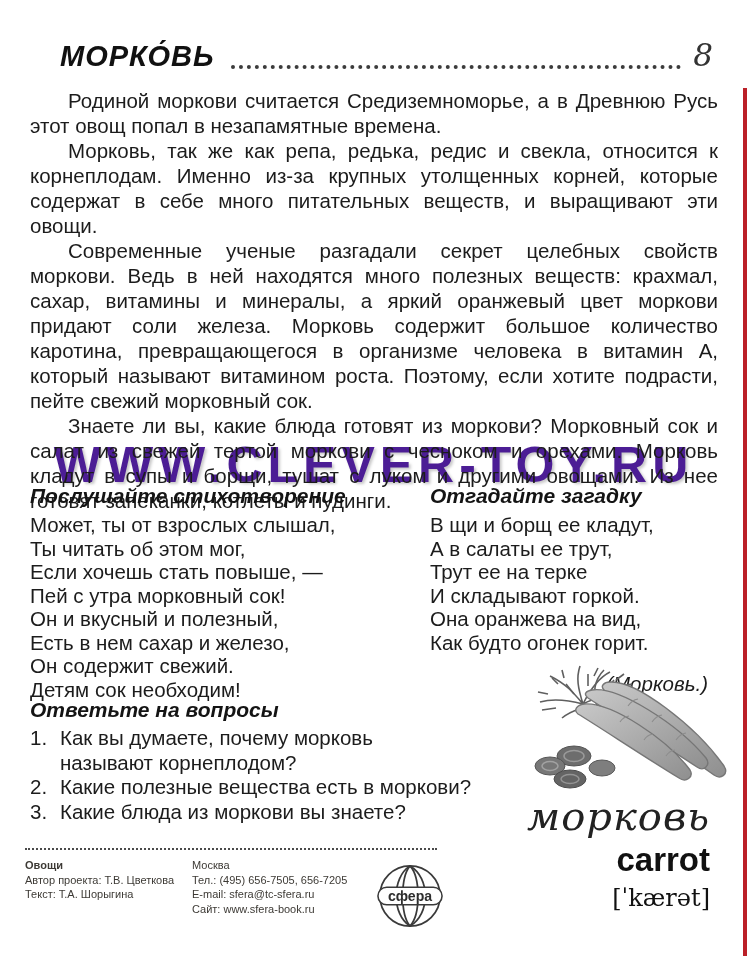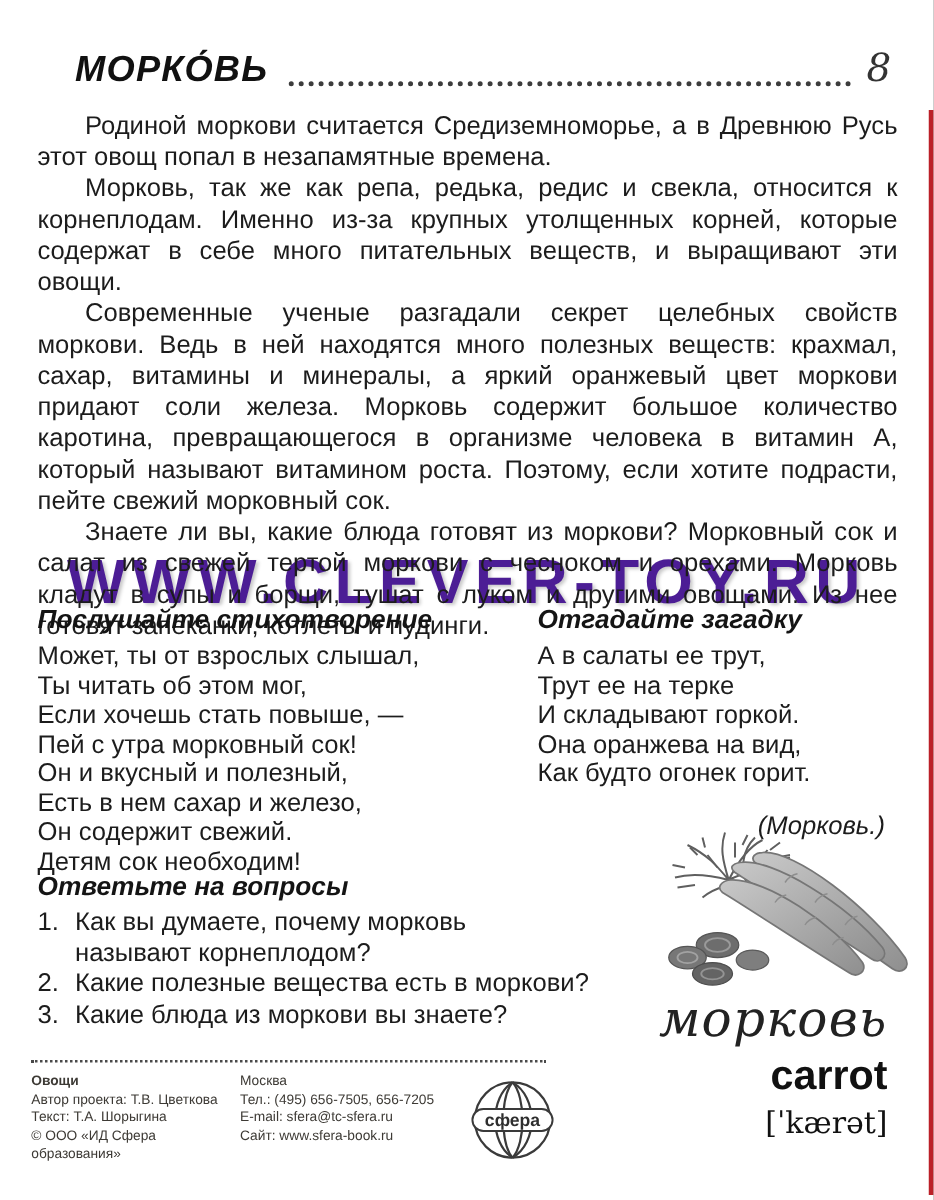--- a/index.html
+++ b/index.html
@@ -137,20 +137,21 @@
       <div class="verse-line">Ты читать об этом мог,</div>
       <div class="verse-line">Если хочешь стать повыше, —</div>
       <div class="verse-line">Пей с утра морковный сок!</div>
       <div class="verse-line">Он и вкусный и полезный,</div>
       <div class="verse-line">Есть в нем сахар и железо,</div>
       <div class="verse-line">Он содержит свежий.</div>
       <div class="verse-line">Детям сок необходим!</div>
     </div>
     <div class="col-right">
       <div class="section-heading">Отгадайте загадку</div>
+      <div class="verse-line">В щи и борщ ее кладут,</div>
       <div class="verse-line">А в салаты ее трут,</div>
       <div class="verse-line">Трут ее на терке</div>
       <div class="verse-line">И складывают горкой.</div>
       <div class="verse-line">Она оранжева на вид,</div>
       <div class="verse-line">Как будто огонек горит.</div>
       <div class="riddle-answer">(Морковь.)</div>
     </div>
   </div>
 
   <div class="questions">
@@ -210,21 +211,20 @@
     <div class="label-ipa">[ˈkærət]</div>
   </div>
 
   <div class="footer">
     <div class="footer-rule"></div>
     <div class="footer-cols">
       <div class="f-col-left">
         <div class="f-line f-bold">Овощи</div>
         <div class="f-line">Автор проекта: Т.В. Цветкова</div>
         <div class="f-line">Текст: Т.А. Шорыгина</div>
-        <div class="f-line">© ООО «ИД Сфера образования»</div>
       </div>
       <div class="f-col-mid">
         <div class="f-line">Москва</div>
         <div class="f-line">Тел.: (495) 656-7505, 656-7205</div>
         <div class="f-line">E-mail: sfera@tc-sfera.ru</div>
         <div class="f-line">Сайт: www.sfera-book.ru</div>
       </div>
     </div>
   </div>
 

